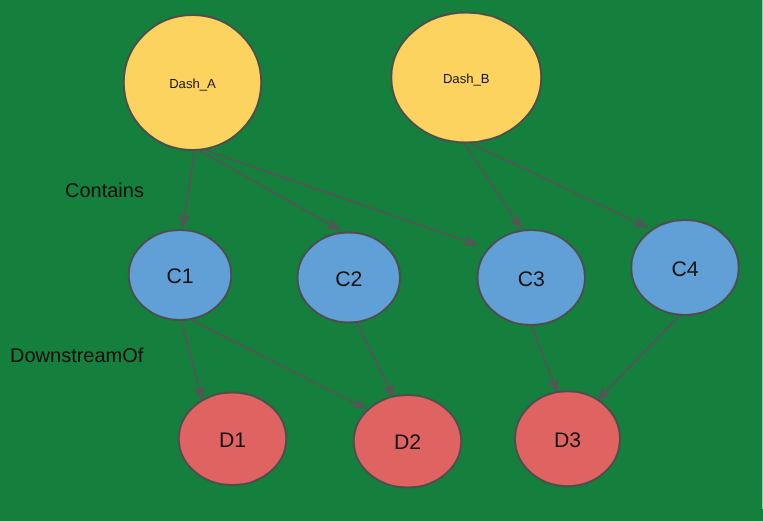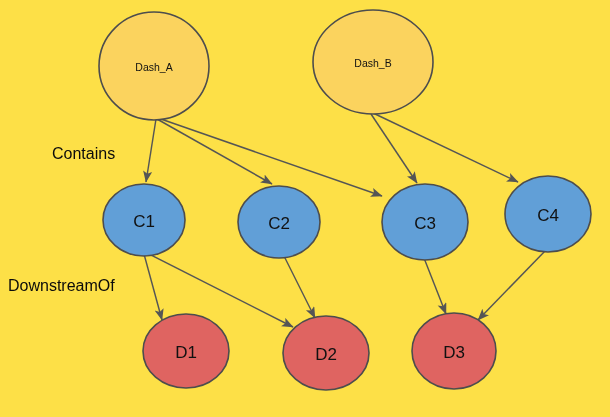--- a/index.html
+++ b/index.html
@@ -10,21 +10,21 @@
   body {
     width: 610px;
     height: 417px;
     font-family: "Liberation Sans", sans-serif;
     overflow: hidden;
   }
   #diagram-root {
     position: relative;
     width: 610px;
     height: 417px;
-    background: #fde047;
+    background: #15803d;
   }
   #graph-svg {
     position: absolute;
     top: 0;
     left: 0;
     width: 610px;
     height: 417px;
     display: block;
   }
   .node-ellipse {

